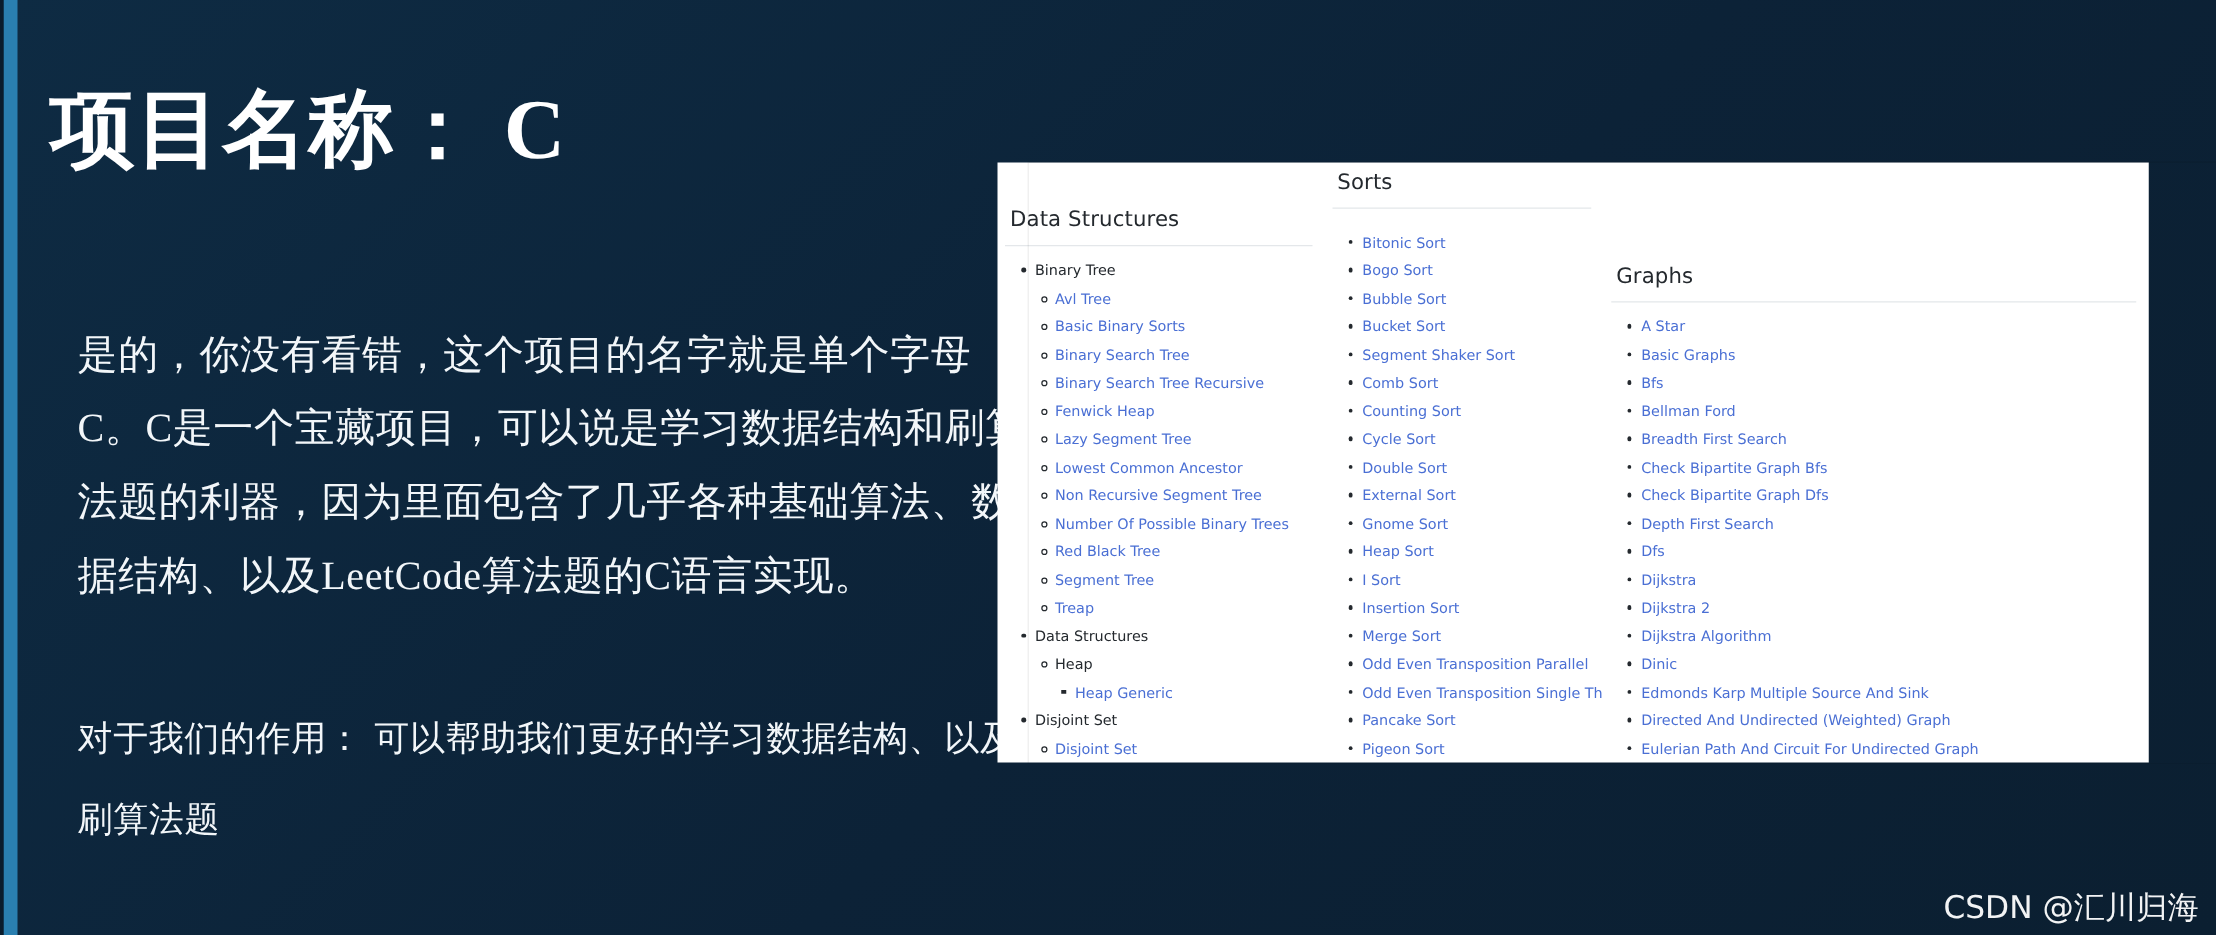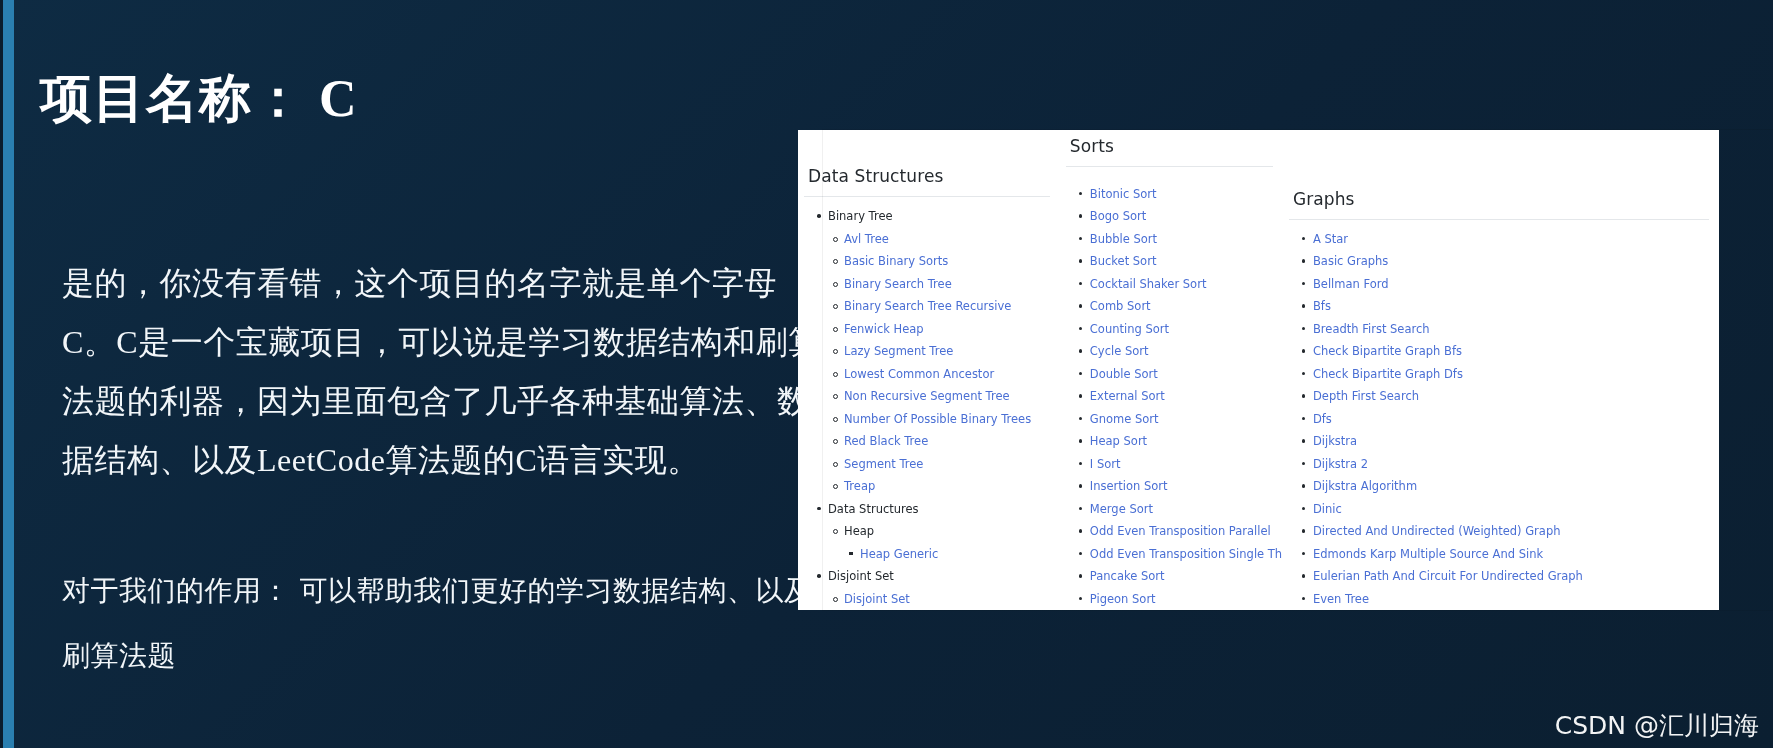--- a/index.html
+++ b/index.html
@@ -35,23 +35,23 @@
     top: 0;
     width: 3px;
     height: 748px;
     background: #0a1c2c;
   }
 
   
   #title {
     position: absolute;
     left: 40px;
-    top: 34px;
+    top: 18px;
     font-family: "Liberation Serif", "DejaVu Serif", serif;
-    font-size: 52px;
+    font-size: 68px;
     line-height: 1.15;
     color: #ffffff;
     letter-spacing: 1px;
     white-space: nowrap;
   }
 
   
   #body-paragraph {
     position: absolute;
     left: 62px;
@@ -214,21 +214,21 @@
           <li class="rm-item d1" style="margin-left: 16px;"><span class="bullet"></span><span class="rm-label">Disjoint Set</span></li>
         </ul>
       </div>
       <div class="readme-col c1">
         <div class="col-title">Sorts</div>
         <ul class="rm lvl0">
           <li class="rm-item d0" style="margin-left: 0px; margin-top: 16px;"><span class="bullet"></span><span class="rm-label">Bitonic Sort</span></li>
           <li class="rm-item d0" style="margin-left: 0px;"><span class="bullet"></span><span class="rm-label">Bogo Sort</span></li>
           <li class="rm-item d0" style="margin-left: 0px;"><span class="bullet"></span><span class="rm-label">Bubble Sort</span></li>
           <li class="rm-item d0" style="margin-left: 0px;"><span class="bullet"></span><span class="rm-label">Bucket Sort</span></li>
-          <li class="rm-item d0" style="margin-left: 0px;"><span class="bullet"></span><span class="rm-label">Cocktail Shaker Sort</span></li>
+          <li class="rm-item d0" style="margin-left: 0px;"><span class="bullet"></span><span class="rm-label">Segment Shaker Sort</span></li>
           <li class="rm-item d0" style="margin-left: 0px;"><span class="bullet"></span><span class="rm-label">Comb Sort</span></li>
           <li class="rm-item d0" style="margin-left: 0px;"><span class="bullet"></span><span class="rm-label">Counting Sort</span></li>
           <li class="rm-item d0" style="margin-left: 0px;"><span class="bullet"></span><span class="rm-label">Cycle Sort</span></li>
           <li class="rm-item d0" style="margin-left: 0px;"><span class="bullet"></span><span class="rm-label">Double Sort</span></li>
           <li class="rm-item d0" style="margin-left: 0px;"><span class="bullet"></span><span class="rm-label">External Sort</span></li>
           <li class="rm-item d0" style="margin-left: 0px;"><span class="bullet"></span><span class="rm-label">Gnome Sort</span></li>
           <li class="rm-item d0" style="margin-left: 0px;"><span class="bullet"></span><span class="rm-label">Heap Sort</span></li>
           <li class="rm-item d0" style="margin-left: 0px;"><span class="bullet"></span><span class="rm-label">I Sort</span></li>
           <li class="rm-item d0" style="margin-left: 0px;"><span class="bullet"></span><span class="rm-label">Insertion Sort</span></li>
           <li class="rm-item d0" style="margin-left: 0px;"><span class="bullet"></span><span class="rm-label">Merge Sort</span></li>
@@ -236,35 +236,34 @@
           <li class="rm-item d0" style="margin-left: 0px;"><span class="bullet"></span><span class="rm-label">Odd Even Transposition Single Threaded</span></li>
           <li class="rm-item d0" style="margin-left: 0px;"><span class="bullet"></span><span class="rm-label">Pancake Sort</span></li>
           <li class="rm-item d0" style="margin-left: 0px;"><span class="bullet"></span><span class="rm-label">Pigeon Sort</span></li>
         </ul>
       </div>
       <div class="readme-col c2">
         <div class="col-title">Graphs</div>
         <ul class="rm lvl0">
           <li class="rm-item d0" style="margin-left: 0px;"><span class="bullet"></span><span class="rm-label">A Star</span></li>
           <li class="rm-item d0" style="margin-left: 0px;"><span class="bullet"></span><span class="rm-label">Basic Graphs</span></li>
+          <li class="rm-item d0" style="margin-left: 0px;"><span class="bullet"></span><span class="rm-label">Bfs</span></li>
           <li class="rm-item d0" style="margin-left: 0px;"><span class="bullet"></span><span class="rm-label">Bellman Ford</span></li>
-          <li class="rm-item d0" style="margin-left: 0px;"><span class="bullet"></span><span class="rm-label">Bfs</span></li>
           <li class="rm-item d0" style="margin-left: 0px;"><span class="bullet"></span><span class="rm-label">Breadth First Search</span></li>
           <li class="rm-item d0" style="margin-left: 0px;"><span class="bullet"></span><span class="rm-label">Check Bipartite Graph Bfs</span></li>
           <li class="rm-item d0" style="margin-left: 0px;"><span class="bullet"></span><span class="rm-label">Check Bipartite Graph Dfs</span></li>
           <li class="rm-item d0" style="margin-left: 0px;"><span class="bullet"></span><span class="rm-label">Depth First Search</span></li>
           <li class="rm-item d0" style="margin-left: 0px;"><span class="bullet"></span><span class="rm-label">Dfs</span></li>
           <li class="rm-item d0" style="margin-left: 0px;"><span class="bullet"></span><span class="rm-label">Dijkstra</span></li>
           <li class="rm-item d0" style="margin-left: 0px;"><span class="bullet"></span><span class="rm-label">Dijkstra 2</span></li>
           <li class="rm-item d0" style="margin-left: 0px;"><span class="bullet"></span><span class="rm-label">Dijkstra Algorithm</span></li>
           <li class="rm-item d0" style="margin-left: 0px;"><span class="bullet"></span><span class="rm-label">Dinic</span></li>
+          <li class="rm-item d0" style="margin-left: 0px;"><span class="bullet"></span><span class="rm-label">Edmonds Karp Multiple Source And Sink</span></li>
           <li class="rm-item d0" style="margin-left: 0px;"><span class="bullet"></span><span class="rm-label">Directed And Undirected (Weighted) Graph</span></li>
-          <li class="rm-item d0" style="margin-left: 0px;"><span class="bullet"></span><span class="rm-label">Edmonds Karp Multiple Source And Sink</span></li>
           <li class="rm-item d0" style="margin-left: 0px;"><span class="bullet"></span><span class="rm-label">Eulerian Path And Circuit For Undirected Graph</span></li>
-          <li class="rm-item d0" style="margin-left: 0px;"><span class="bullet"></span><span class="rm-label">Even Tree</span></li>
         </ul>
       </div>
     </div>
   <div class="panel-shadow"></div>
 
   <div id="watermark">CSDN @汇川归海</div>
 
 </div>
 
 </body></html>

